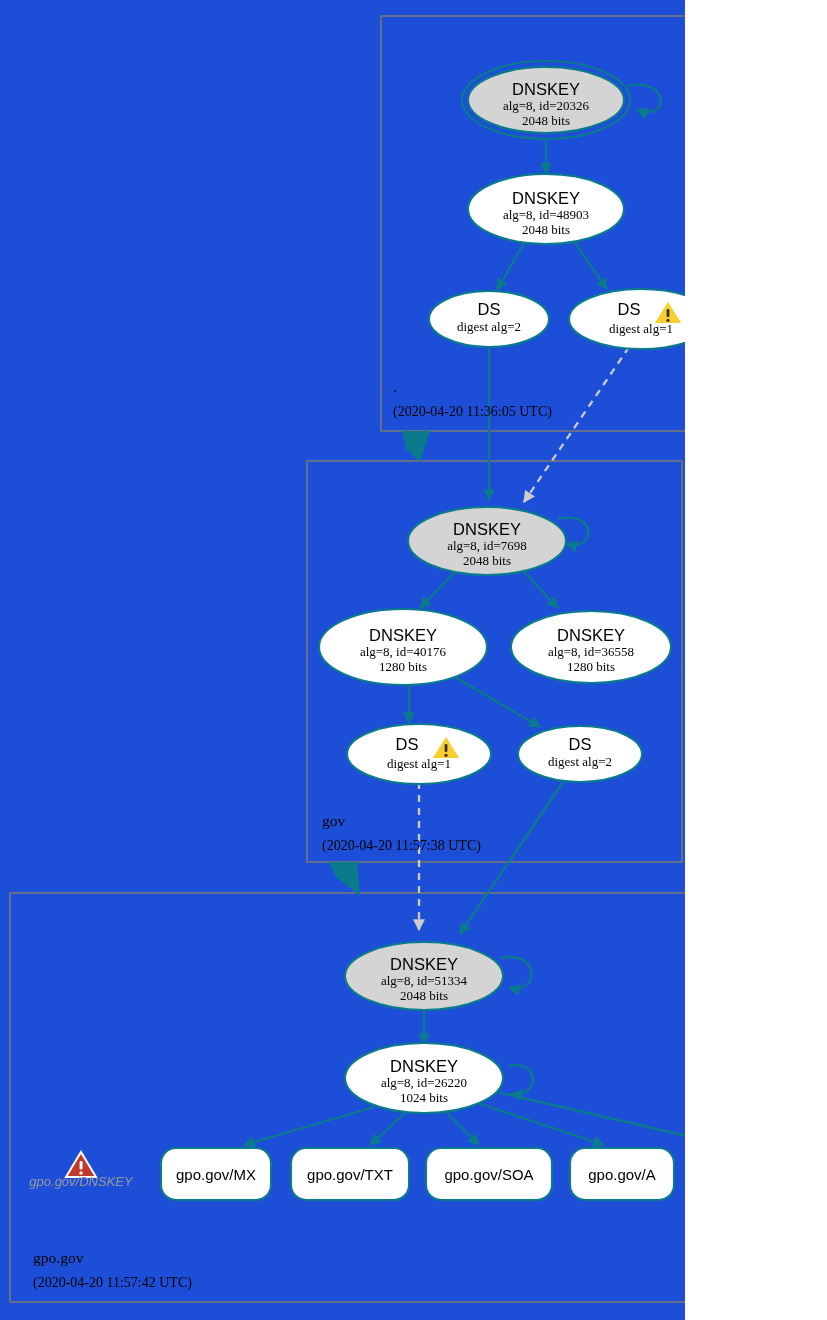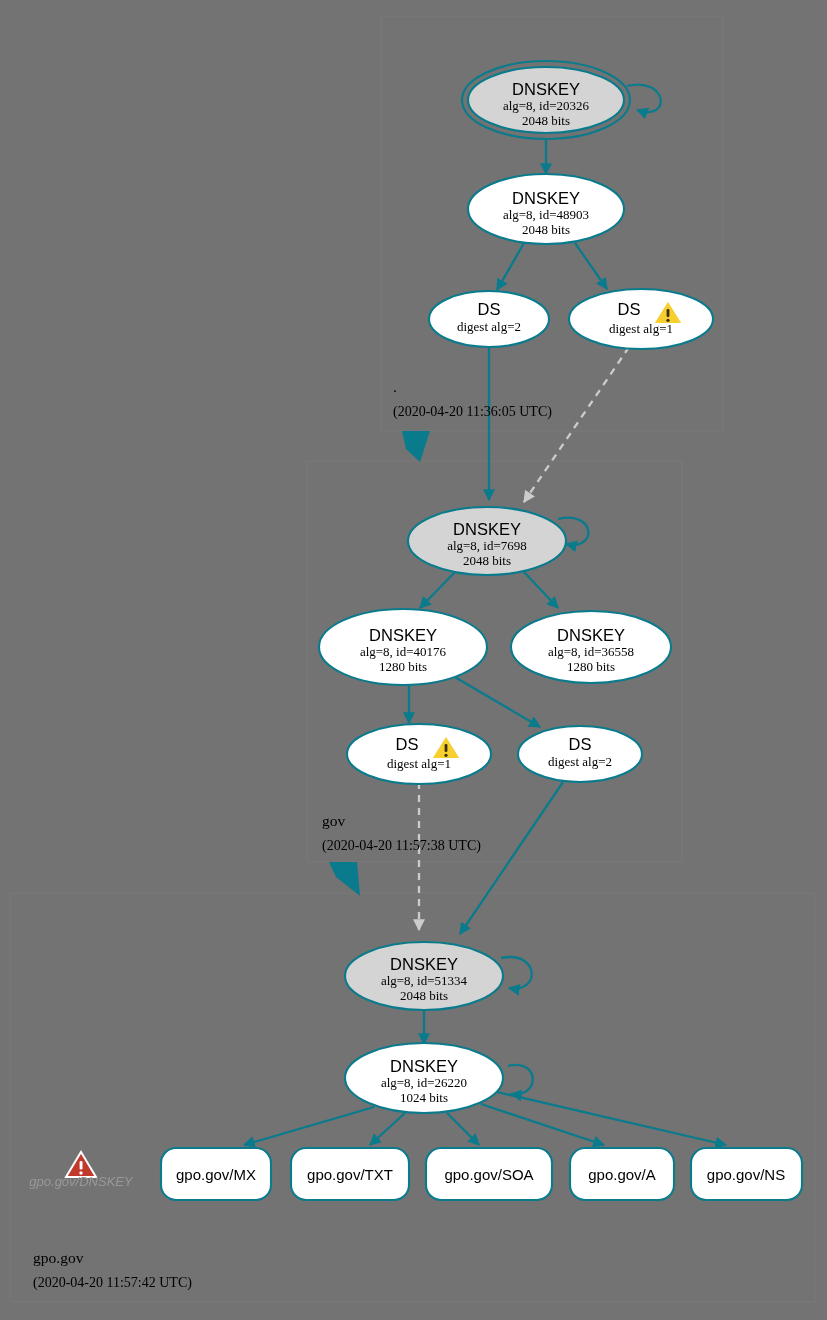--- a/index.html
+++ b/index.html
@@ -2,23 +2,23 @@
 <html><head>
 <meta charset="utf-8">
 <style>
   html, body {
     margin: 0;
     padding: 0;
     background: #ffffff;
   }
   #page {
     position: relative;
-    width: 827px;
+    width: 685px;
     height: 1320px;
-    background: #737373;
+    background: #1d4ed8;
     font-family: "Liberation Sans", sans-serif;
     overflow: hidden;
   }
   svg#diagram {
     position: absolute;
     top: 0;
     left: 0;
     width: 827px;
     height: 1320px;
     display: block;

